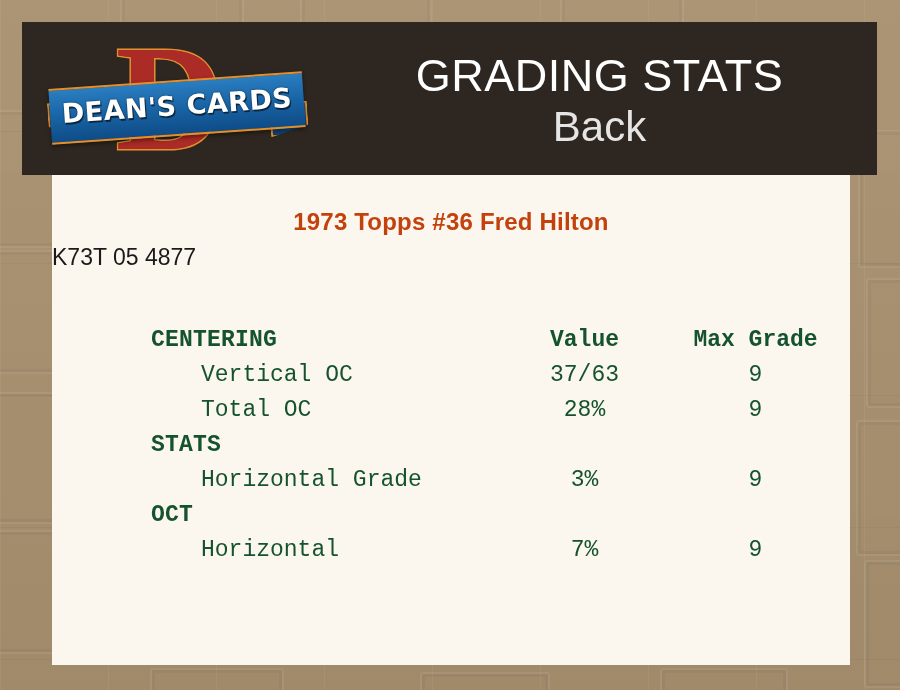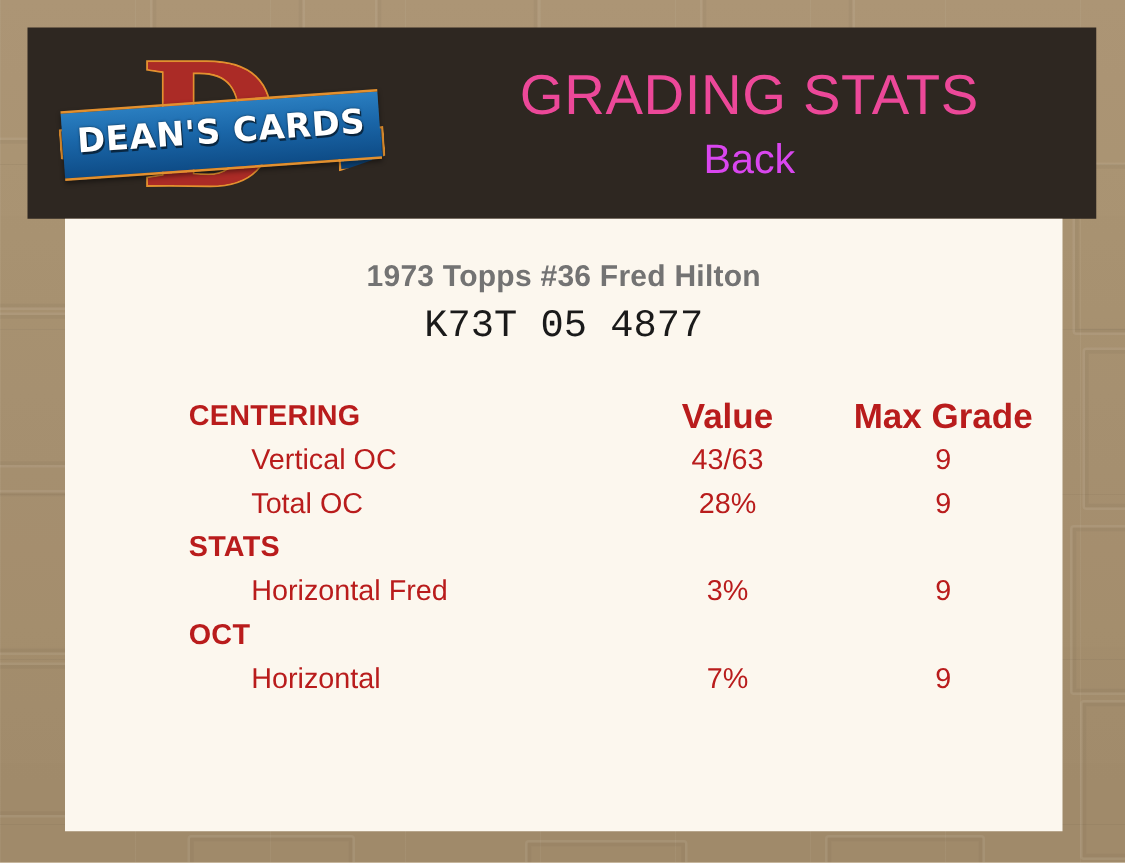--- a/index.html
+++ b/index.html
@@ -121,87 +121,87 @@
     left: 300px;
     top: 0;
     width: 555px;
     height: 153px;
     display: flex;
     flex-direction: column;
     align-items: center;
     justify-content: center;
   }
   .header-title {
-    color: #ec4899;
+    color: #ffffff;
     font-size: 45px;
     line-height: 52px;
     font-weight: 400;
     letter-spacing: .5px;
   }
   .header-subtitle {
-    color: #d946ef;
-    font-size: 33px;
+    color: #e5e5e5;
+    font-size: 42px;
     line-height: 42px;
     font-weight: 400;
     margin-top: 4px;
   }
 
   
   .panel {
     position: absolute;
     left: 52px;
     top: 175px;
     width: 798px;
     height: 490px;
     background: #fcf7ee;
   }
   .card-title {
     margin-top: 33px;
     text-align: center;
-    color: #737373;
+    color: #c2410c;
     font-size: 24px;
     font-weight: 700;
     letter-spacing: .2px;
   }
   .card-serial {
     margin-top: 8px;
-    text-align: center;
+    text-align: left;
     color: #1a1a1a;
-    font-size: 31px;
+    font-size: 23px;
     font-weight: 400;
-    font-family: Liberation Mono, monospace;
   }
 
   
   .stats {
-    margin-top: 36px;
+    margin-top: 51px;
     margin-left: 99px;
     width: 690px;
     border-collapse: collapse;
-    color: #b91c1c;
+    color: #14532d;
+    font-family: Liberation Mono, monospace;
   }
   .stats td {
     padding: 0;
     height: 35px;
     vertical-align: middle;
     font-size: 23px;
   }
   .col-label { width: 320px; text-align: left; }
   .col-value { width: 185px; text-align: center; }
   .col-grade { width: 185px; text-align: center; }
 
   .row-header .col-label {
     font-weight: 700;
     font-size: 23px;
     letter-spacing: .2px;
   }
   .row-header .col-value,
   .row-header .col-grade {
     font-weight: 700;
-    font-size: 28px;
+    font-size: 23px;
   }
   .row-section .col-label {
     font-weight: 700;
     font-size: 23px;
     letter-spacing: .2px;
   }
   .row-item .col-label {
     padding-left: 50px;
     font-weight: 400;
   }
@@ -255,36 +255,36 @@
       <tbody>
 
         <tr class="row-header">
           <td class="col-label">CENTERING</td>
           <td class="col-value">Value</td>
           <td class="col-grade">Max Grade</td>
         </tr>
 
         <tr class="row-item">
           <td class="col-label">Vertical OC</td>
-          <td class="col-value">43/63</td>
+          <td class="col-value">37/63</td>
           <td class="col-grade">9</td>
         </tr>
         <tr class="row-item">
           <td class="col-label">Total OC</td>
           <td class="col-value">28%</td>
           <td class="col-grade">9</td>
         </tr>
 
         <tr class="row-section">
           <td class="col-label">STATS</td>
           <td class="col-value"></td>
           <td class="col-grade"></td>
         </tr>
         <tr class="row-item">
-          <td class="col-label">Horizontal Fred</td>
+          <td class="col-label">Horizontal Grade</td>
           <td class="col-value">3%</td>
           <td class="col-grade">9</td>
         </tr>
 
         <tr class="row-section">
           <td class="col-label">OCT</td>
           <td class="col-value"></td>
           <td class="col-grade"></td>
         </tr>
         <tr class="row-item">

